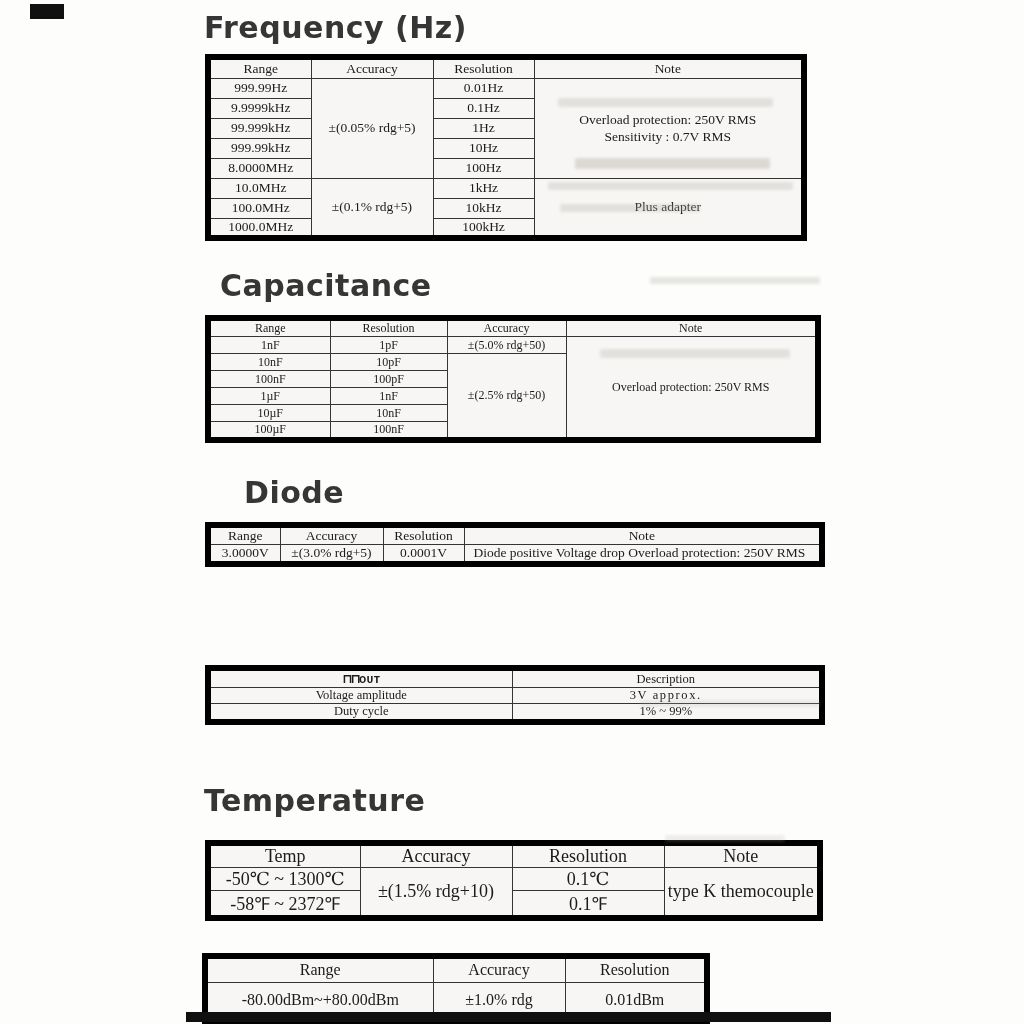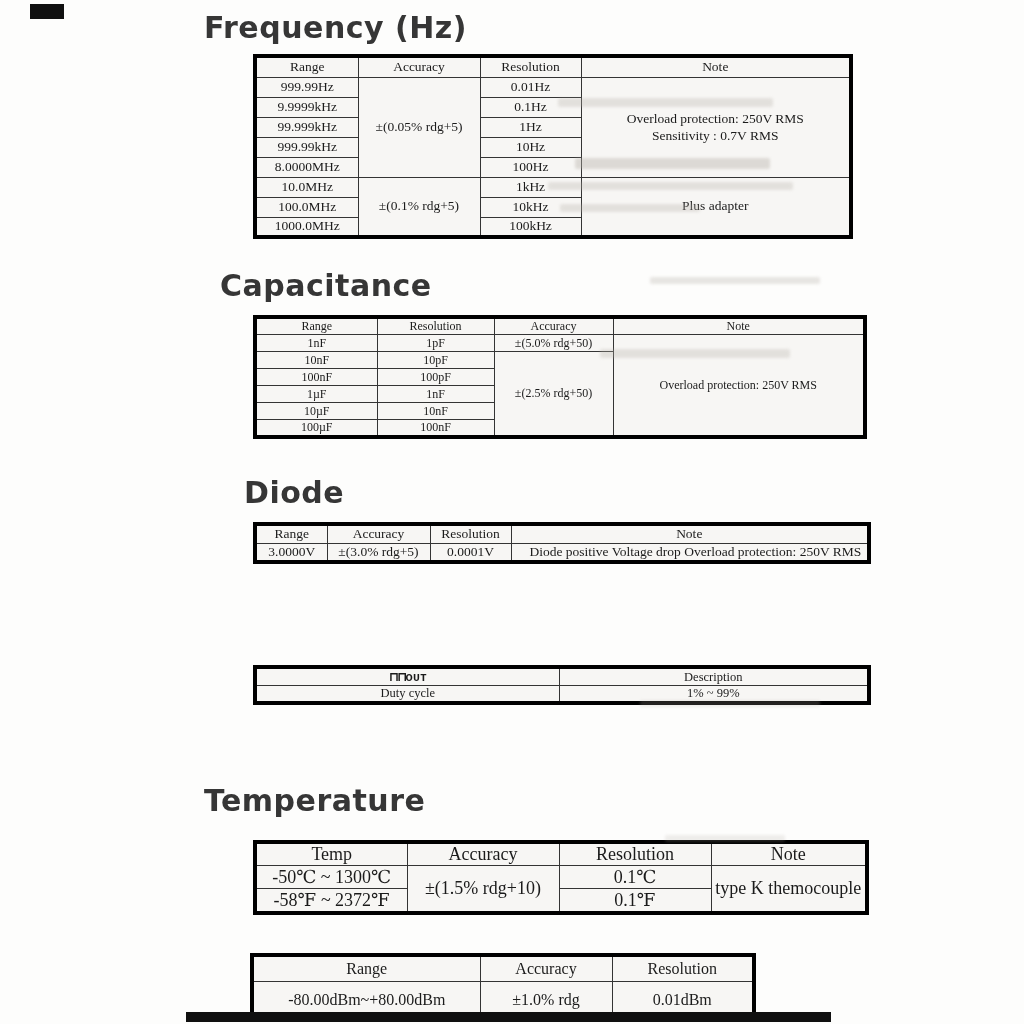--- a/index.html
+++ b/index.html
@@ -1,34 +1,34 @@
 <!DOCTYPE html>
 <html><head>
 <meta charset="utf-8">
 <style>
   html,body{margin:0;padding:0;}
   .page{position:relative;width:1024px;height:1024px;background:#fdfdfc;overflow:hidden;
         font-family:"Liberation Serif","DejaVu Serif",serif;color:#1b1b1b;}
   h2.sec{position:absolute;left:204px;margin:0;font-family:"DejaVu Sans","Liberation Sans",sans-serif;
          font-weight:700;font-size:30px;letter-spacing:.5px;color:#363636;white-space:nowrap;}
   table.t{position:absolute;border-collapse:collapse;table-layout:fixed;
-          background:rgba(243,241,237,.55);border:4px solid #000000;margin-left:48px;}
+          background:rgba(243,241,237,.55);border:6px solid #000000;}
   table.t th,table.t td{border:1px solid #343434;padding:0 2px;text-align:center;
           vertical-align:middle;font-weight:400;overflow:hidden;white-space:nowrap;}
   
   #t-freq{left:205px;top:54px;width:596px;font-size:13.5px;}
   #t-freq tr{height:20px;}
   #t-freq .note2{line-height:17px;}
   
   #t-cap{left:205px;top:315px;width:610px;font-size:12px;}
   #t-cap tr{height:17px;}
   
   #t-diode{left:205px;top:522px;width:614px;font-size:13.5px;}
   #t-diode tr{height:19px;}
-  #t-diode td.left{text-align:left;padding-left:18px;}
+  #t-diode td.left{text-align:left;padding-left:9px;}
   
   #t-sqw{left:205px;top:665px;width:614px;font-size:12.5px;}
   #t-sqw tr{height:16px;}
   .sq-sym{font-family:"DejaVu Sans",sans-serif;font-weight:700;font-size:13px;letter-spacing:-2px;}
   .sq-out{font-family:"DejaVu Sans",sans-serif;font-weight:700;font-size:8.5px;letter-spacing:.5px;}
   .lsp{letter-spacing:1.6px;}
   
   #t-temp{left:205px;top:840px;width:612px;font-size:18px;border-radius:19px;}
   #t-temp tr{height:17px;}
   
@@ -178,20 +178,24 @@
     <colgroup>
         <col style="width:304px">
         <col style="width:310px">
       </colgroup>
     <tbody>
         <tr>
       <th><span class="sq-sym">⊓⊓</span><span class="sq-out">OUT</span></th>
       <th>Description</th>
     </tr>
     <tr>
+      <td>Voltage amplitude</td>
+      <td class="lsp">3V approx.</td>
+    </tr>
+    <tr>
       <td>Duty cycle</td>
       <td>1% ~ 99%</td>
     </tr>
   </tbody>
     </table>
 
   <h2 class="sec" style="top:783px;">Temperature</h2>
   <table class="t" id="t-temp">
     <colgroup>
         <col style="width:152px">
@@ -205,21 +209,21 @@
       <th>Accuracy</th>
       <th>Resolution</th>
       <th>Note</th>
     </tr>
     <tr style="height:18px;">
       <td>-50℃ ~ 1300℃</td>
       <td rowspan="2">±(1.5% rdg+10)</td>
       <td>0.1℃</td>
       <td rowspan="2">type K themocouple</td>
     </tr>
-    <tr style="height:18px;">
+    <tr style="height:18px;font-family:Liberation Serif, serif;">
       <td>-58℉ ~ 2372℉</td>
       <td>0.1℉</td>
     </tr>
   </tbody>
     </table>
 
   <table class="t" id="t-dbm">
     <colgroup>
         <col style="width:228px">
         <col style="width:132px">

